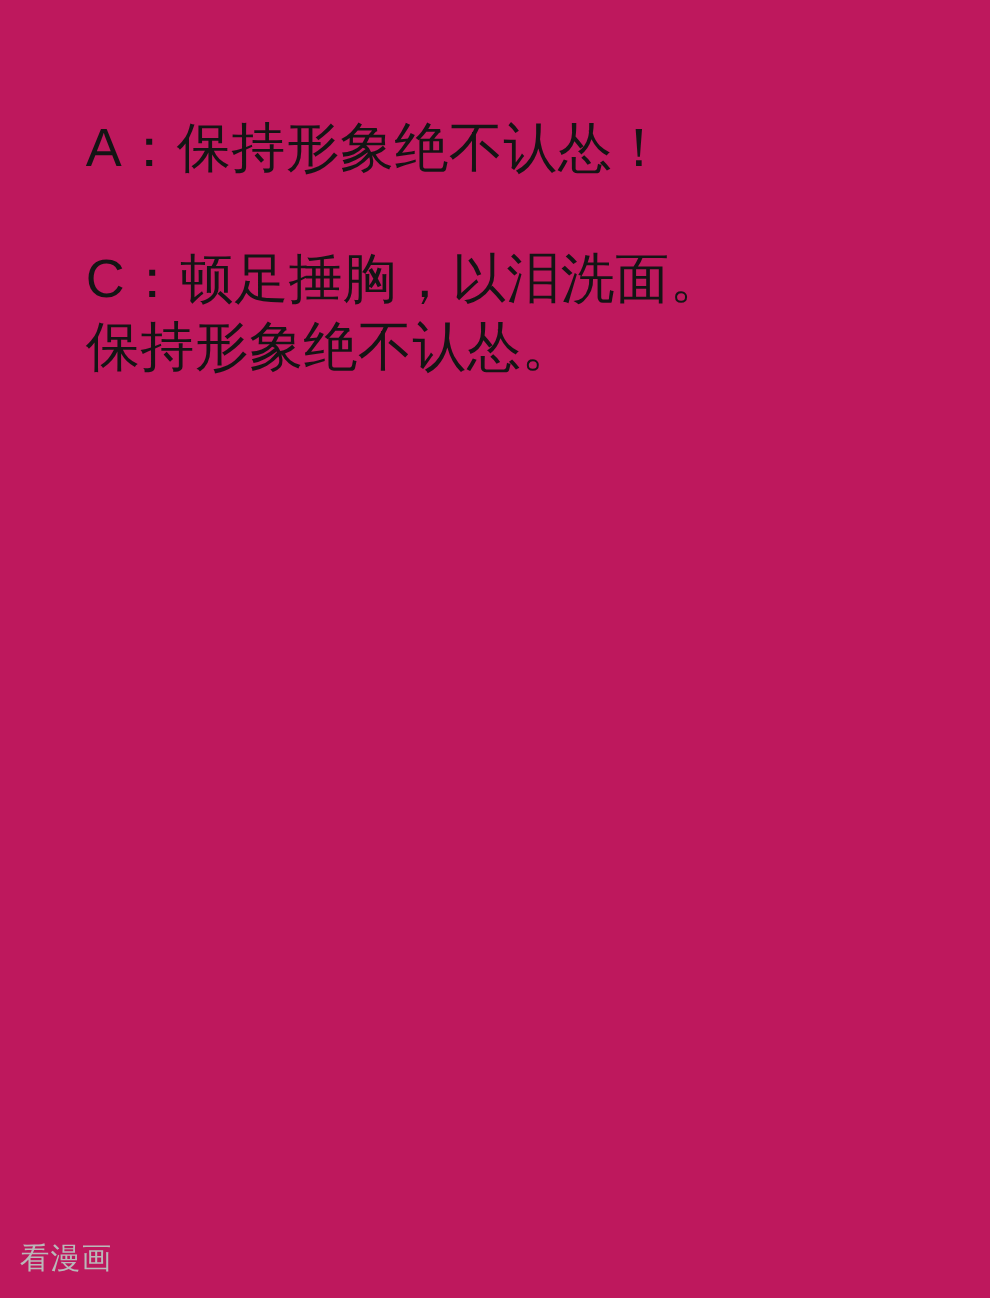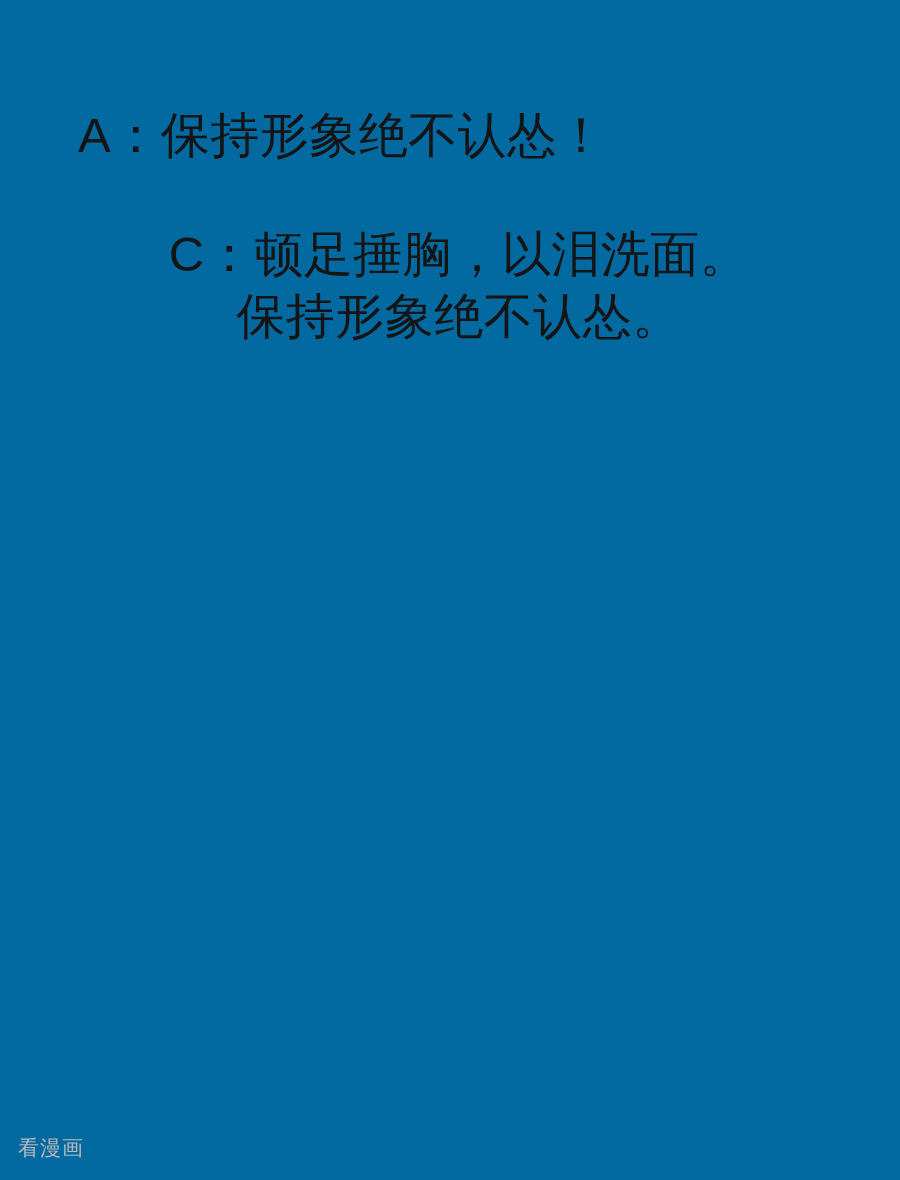--- a/index.html
+++ b/index.html
@@ -12,56 +12,55 @@
     height: 1180px;
     position: relative;
     font-family: "Liberation Sans", "DejaVu Sans", sans-serif;
     color: #111111;
     overflow: hidden;
   }
 
   .page {
     position: absolute;
     inset: 0;
-    background: #0369a1;
+    background: #be185d;
   }
 
   .content {
     position: absolute;
     left: 78px;
     top: 104px;
     right: 60px;
   }
 
   .choice-block {
     margin-bottom: 56px;
   }
   .choice-block:last-child {
     margin-bottom: 16px;
-    text-align: center;
   }
 
   .choice-line {
     font-size: 49px;
     line-height: 1.28;
     font-weight: 500;
     letter-spacing: 0.5px;
     color: #141414;
     white-space: pre-wrap;
   }
 
   .choice-line.first-line {
     text-indent: 0;
   }
 
   .watermark {
     position: absolute;
     left: 18px;
     bottom: 18px;
-    font-size: 21px;
+    font-size: 27px;
     color: #b9b9b9;
     letter-spacing: 1px;
     font-family: Liberation Mono, monospace;
   }
 </style>
 </head>
 <body>
 
 <div class="page">
 

